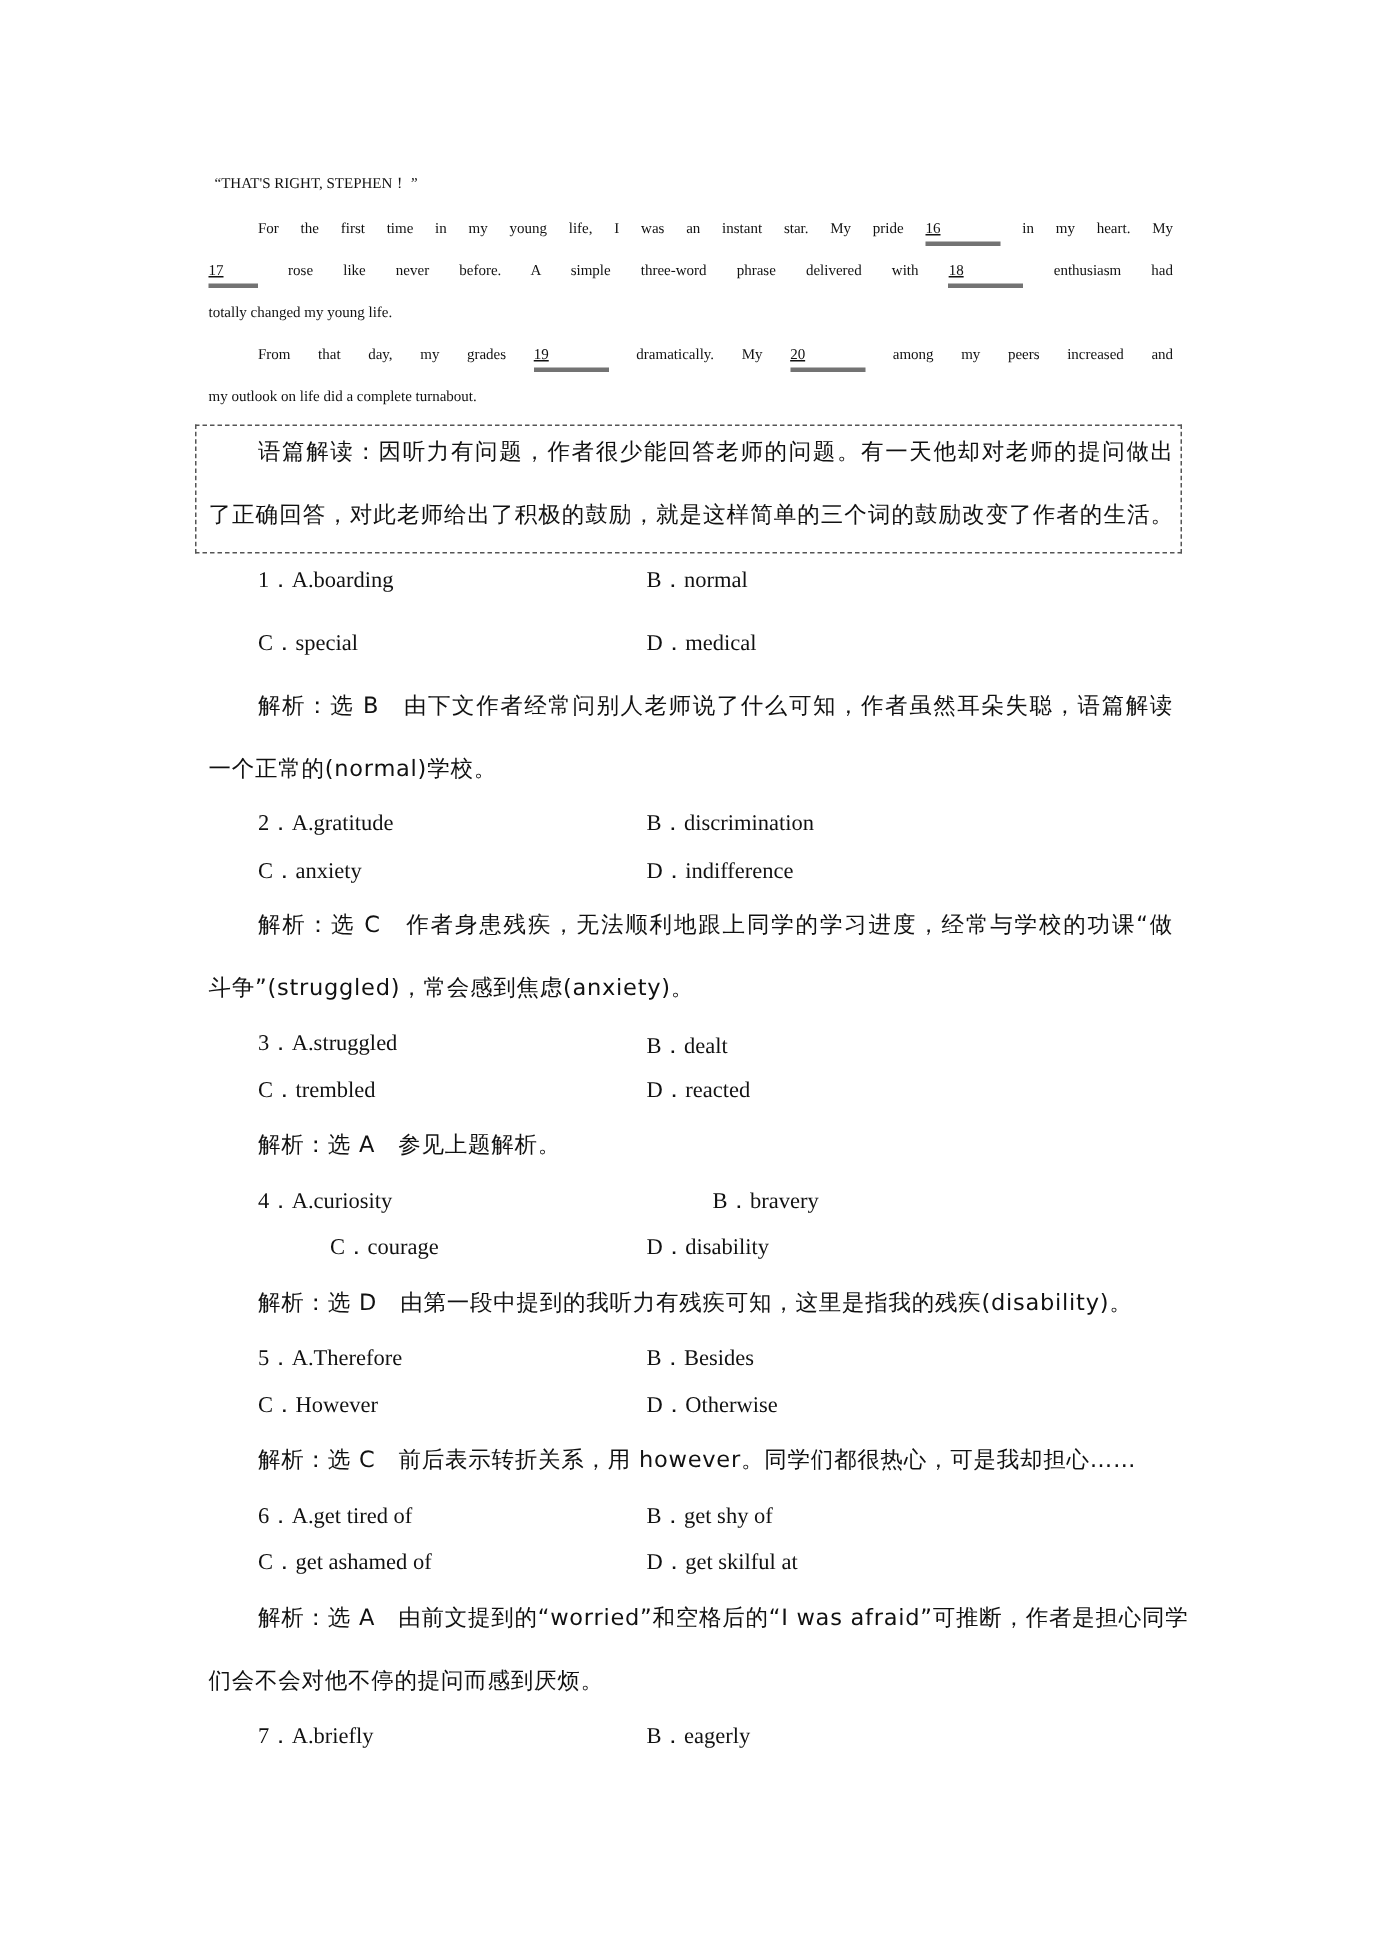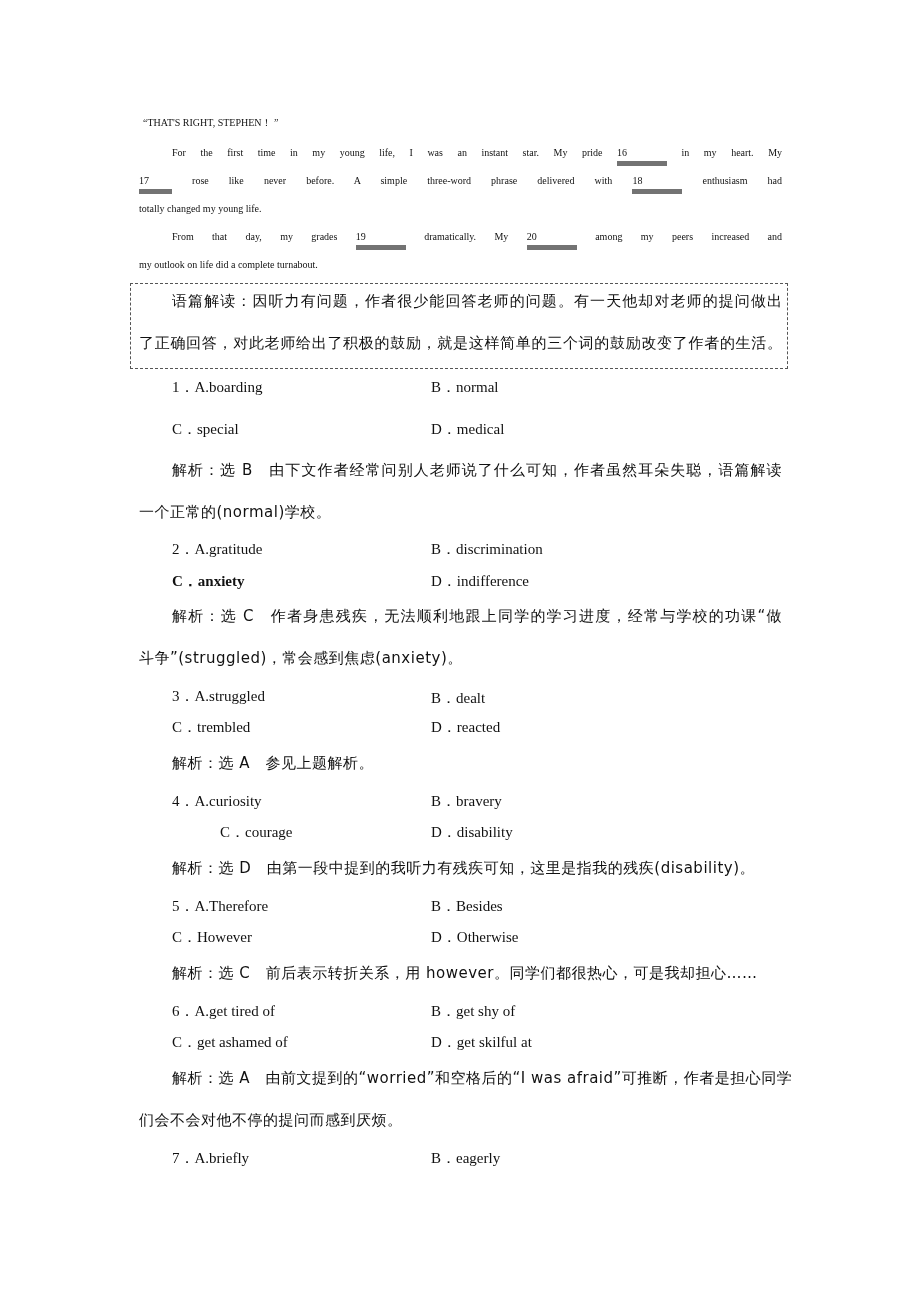--- a/index.html
+++ b/index.html
@@ -2,21 +2,21 @@
 <html><head>
 <meta charset="utf-8">
 <style>
   html, body { margin: 0; padding: 0; background: #ffffff; }
   body { width: 920px; height: 1302px; position: relative; overflow: hidden;
          font-family: "Liberation Serif", "DejaVu Serif", serif; color: #111; }
   .line { position: absolute; left: 139px; width: 643px; font-size: 10px; line-height: 20px; white-space: nowrap; }
   .indent { left: 172px; width: 610px; }
   .just { text-align: justify; text-align-last: justify; }
   .cn { font-family: "DejaVu Sans", "Liberation Sans", sans-serif; font-size: 15px; letter-spacing: 0.5px; }
-  .blank { display: inline-block; border-bottom: 5px solid #737373; text-align: center; line-height: 16px; }
+  .blank { display: inline-block; border-bottom: 3px solid #737373; text-align: center; line-height: 16px; text-decoration: underline; }
   .opt { position: absolute; font-size: 15px; line-height: 20px; white-space: nowrap; }
   .col-a { left: 172px; }
   .col-b { left: 431px; }
   .box { position: absolute; left: 130px; top: 283px; width: 658px; height: 86px;
          border: 1px dashed #555; box-sizing: border-box; }
 </style>
 </head>
 <body>
 
 <div class="line" style="left:143px; top:113px;">“THAT'S RIGHT, STEPHEN！ ”</div>
@@ -49,33 +49,33 @@
 
 <div class="opt col-a" style="top:377px;"><span>1．</span><span>A.boarding</span></div>
 <div class="opt col-b" style="top:377px;">B．normal</div>
 <div class="opt col-a" style="top:419px;">C．special</div>
 <div class="opt col-b" style="top:419px;">D．medical</div>
 <div class="line indent cn just" style="top:460px;">解析：选 B　由下文作者经常问别人老师说了什么可知，作者虽然耳朵失聪，语篇解读</div>
 <div class="line cn" style="top:502px;">一个正常的(normal)学校。</div>
 
 <div class="opt col-a" style="top:539px;"><span>2．</span><span>A.gratitude</span></div>
 <div class="opt col-b" style="top:539px;">B．discrimination</div>
-<div class="opt col-a" style="top:571px;font-weight:bold;">C．anxiety</div>
+<div class="opt col-a" style="top:571px;">C．anxiety</div>
 <div class="opt col-b" style="top:571px;">D．indifference</div>
 <div class="line indent cn just" style="top:606px;">解析：选 C　作者身患残疾，无法顺利地跟上同学的学习进度，经常与学校的功课“做</div>
 <div class="line cn" style="top:648px;">斗争”(struggled)，常会感到焦虑(anxiety)。</div>
 
 <div class="opt col-a" style="top:686px;"><span>3．</span><span>A.struggled</span></div>
 <div class="opt col-b" style="top:688px;">B．dealt</div>
 <div class="opt col-a" style="top:717px;">C．trembled</div>
 <div class="opt col-b" style="top:717px;">D．reacted</div>
 <div class="line indent cn" style="top:753px;">解析：选 A　参见上题解析。</div>
 
 <div class="opt col-a" style="top:791px;"><span>4．</span><span>A.curiosity</span></div>
-<div class="opt col-b" style="top:791px;">B．bravery</div>
+<div class="opt col-b" style="top:791px;margin-left:44px;">B．bravery</div>
 <div class="opt col-a" style="top:822px;margin-left:48px;">C．courage</div>
 <div class="opt col-b" style="top:822px;">D．disability</div>
 <div class="line indent cn" style="top:858px;">解析：选 D　由第一段中提到的我听力有残疾可知，这里是指我的残疾(disability)。</div>
 
 <div class="opt col-a" style="top:896px;"><span>5．</span><span>A.Therefore</span></div>
 <div class="opt col-b" style="top:896px;">B．Besides</div>
 <div class="opt col-a" style="top:927px;">C．However</div>
 <div class="opt col-b" style="top:927px;">D．Otherwise</div>
 <div class="line indent cn" style="top:963px;">解析：选 C　前后表示转折关系，用 however。同学们都很热心，可是我却担心……</div>
 

